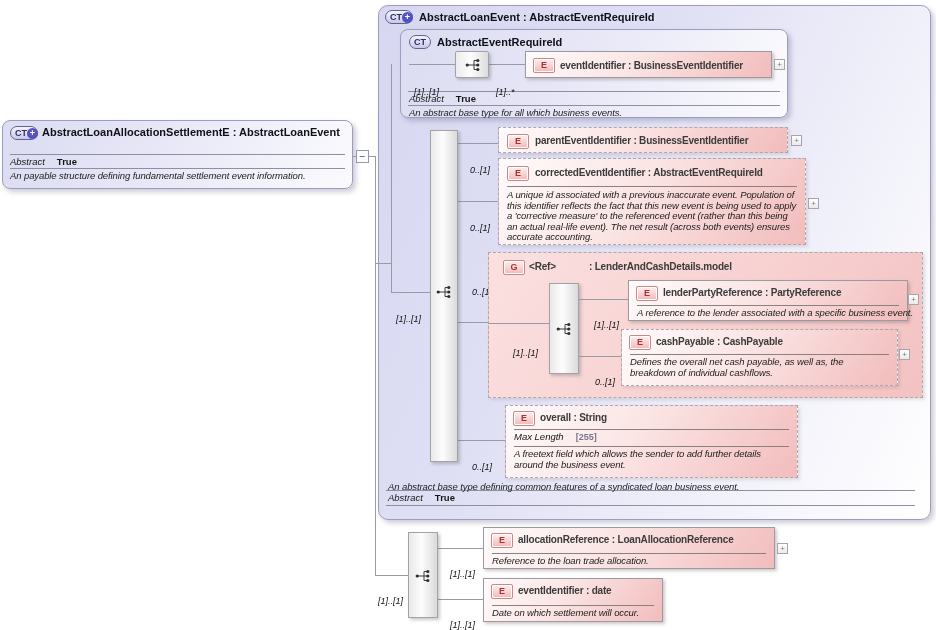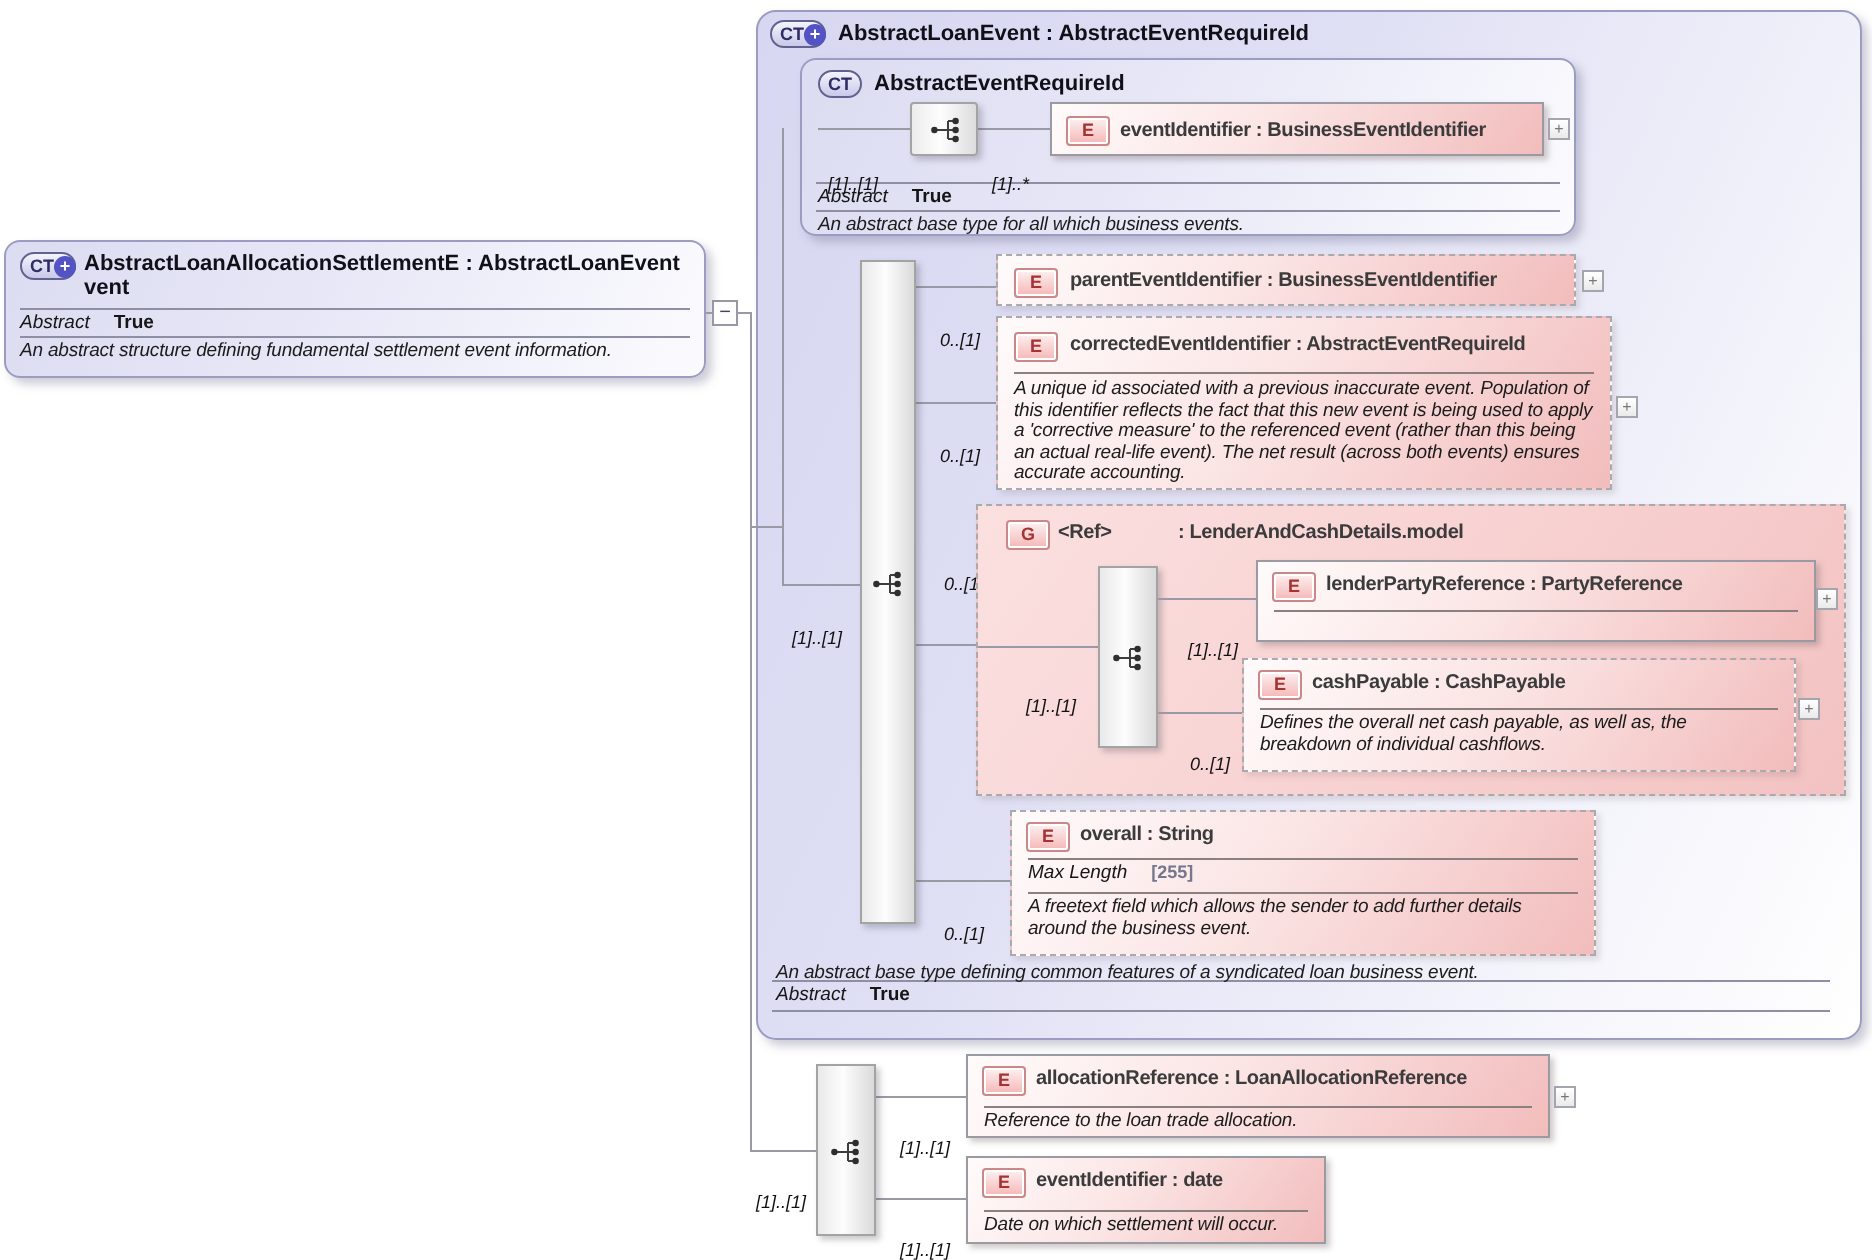--- a/index.html
+++ b/index.html
@@ -100,28 +100,27 @@
     <div class="desc one-line" style="left:8px;top:78px">An abstract base type for all which business events.</div>
   </div>
 
   <div class="ctbox small" style="left:2px;top:120px;width:351px;height:69px">
     <span class="icon-ctplus" style="left:7px;top:5px">
       <span class="ct-pill">CT</span>
       <span class="ct-circle">+</span>
     </span>
     <div class="ct-title" style="left:39px;top:5px;width:306px">
       <div>AbstractLoanAllocationSettlementE : AbstractLoanEvent</div>
-      <div>vent</div>
     </div>
     <div class="sep" style="top:33px"></div>
     <div class="meta-row" style="left:7px;top:35px">
       <span class="meta-label">Abstract</span><span class="meta-value">True</span>
     </div>
     <div class="sep" style="top:47px"></div>
-    <div class="desc one-line" style="left:7px;top:50px">An abstract structure defining fundamental settlement event information.</div>
+    <div class="desc one-line" style="left:7px;top:50px">An payable structure defining fundamental settlement event information.</div>
   </div>
 
   <div class="toggle" style="left:356px;top:150px">−</div>
 
   <div class="hline" style="left:353px;top:156px;width:4px"></div>
   <div class="hline" style="left:368px;top:156px;width:8px"></div>
   <div class="vline" style="left:375px;top:156px;height:420px"></div>
   <div class="hline" style="left:375px;top:263px;width:17px"></div>
   <div class="vline" style="left:391px;top:64px;height:229px"></div>
   <div class="hline" style="left:391px;top:292px;width:39px"></div>
@@ -208,20 +207,21 @@
           <circle cx="12.8" cy="12.5" r="1.6"></circle>
       </svg>
     </div>
 
     <div class="hline" style="left:90px;top:46px;width:49px"></div>
     <div class="card" style="left:105px;top:33px">[1]..[1]</div>
     <div class="elbox solid" style="left:139px;top:27px;width:280px;height:41px">
       <span class="icon-e" style="left:7px;top:5px">E</span>
       <div class="el-title" style="left:34px;top:6px">lenderPartyReference : PartyReference</div>
       <div class="sep" style="top:24px"></div>
+      <div class="desc one-line" style="left:8px;top:27px">A reference to the lender associated with a specific business event.</div>
     </div>
 
     <div class="hline" style="left:90px;top:103px;width:42px"></div>
     <div class="card" style="left:106px;top:90px">0..[1]</div>
     <div class="elbox dashed" style="left:132px;top:76px;width:277px;height:57px">
       <span class="icon-e" style="left:7px;top:5px">E</span>
       <div class="el-title" style="left:34px;top:6px">cashPayable : CashPayable</div>
       <div class="sep" style="top:24px"></div>
       <div class="desc" style="left:8px;top:27px;width:261px">Defines the overall net cash payable, as well as, the breakdown of individual cashflows.</div>
     </div>

